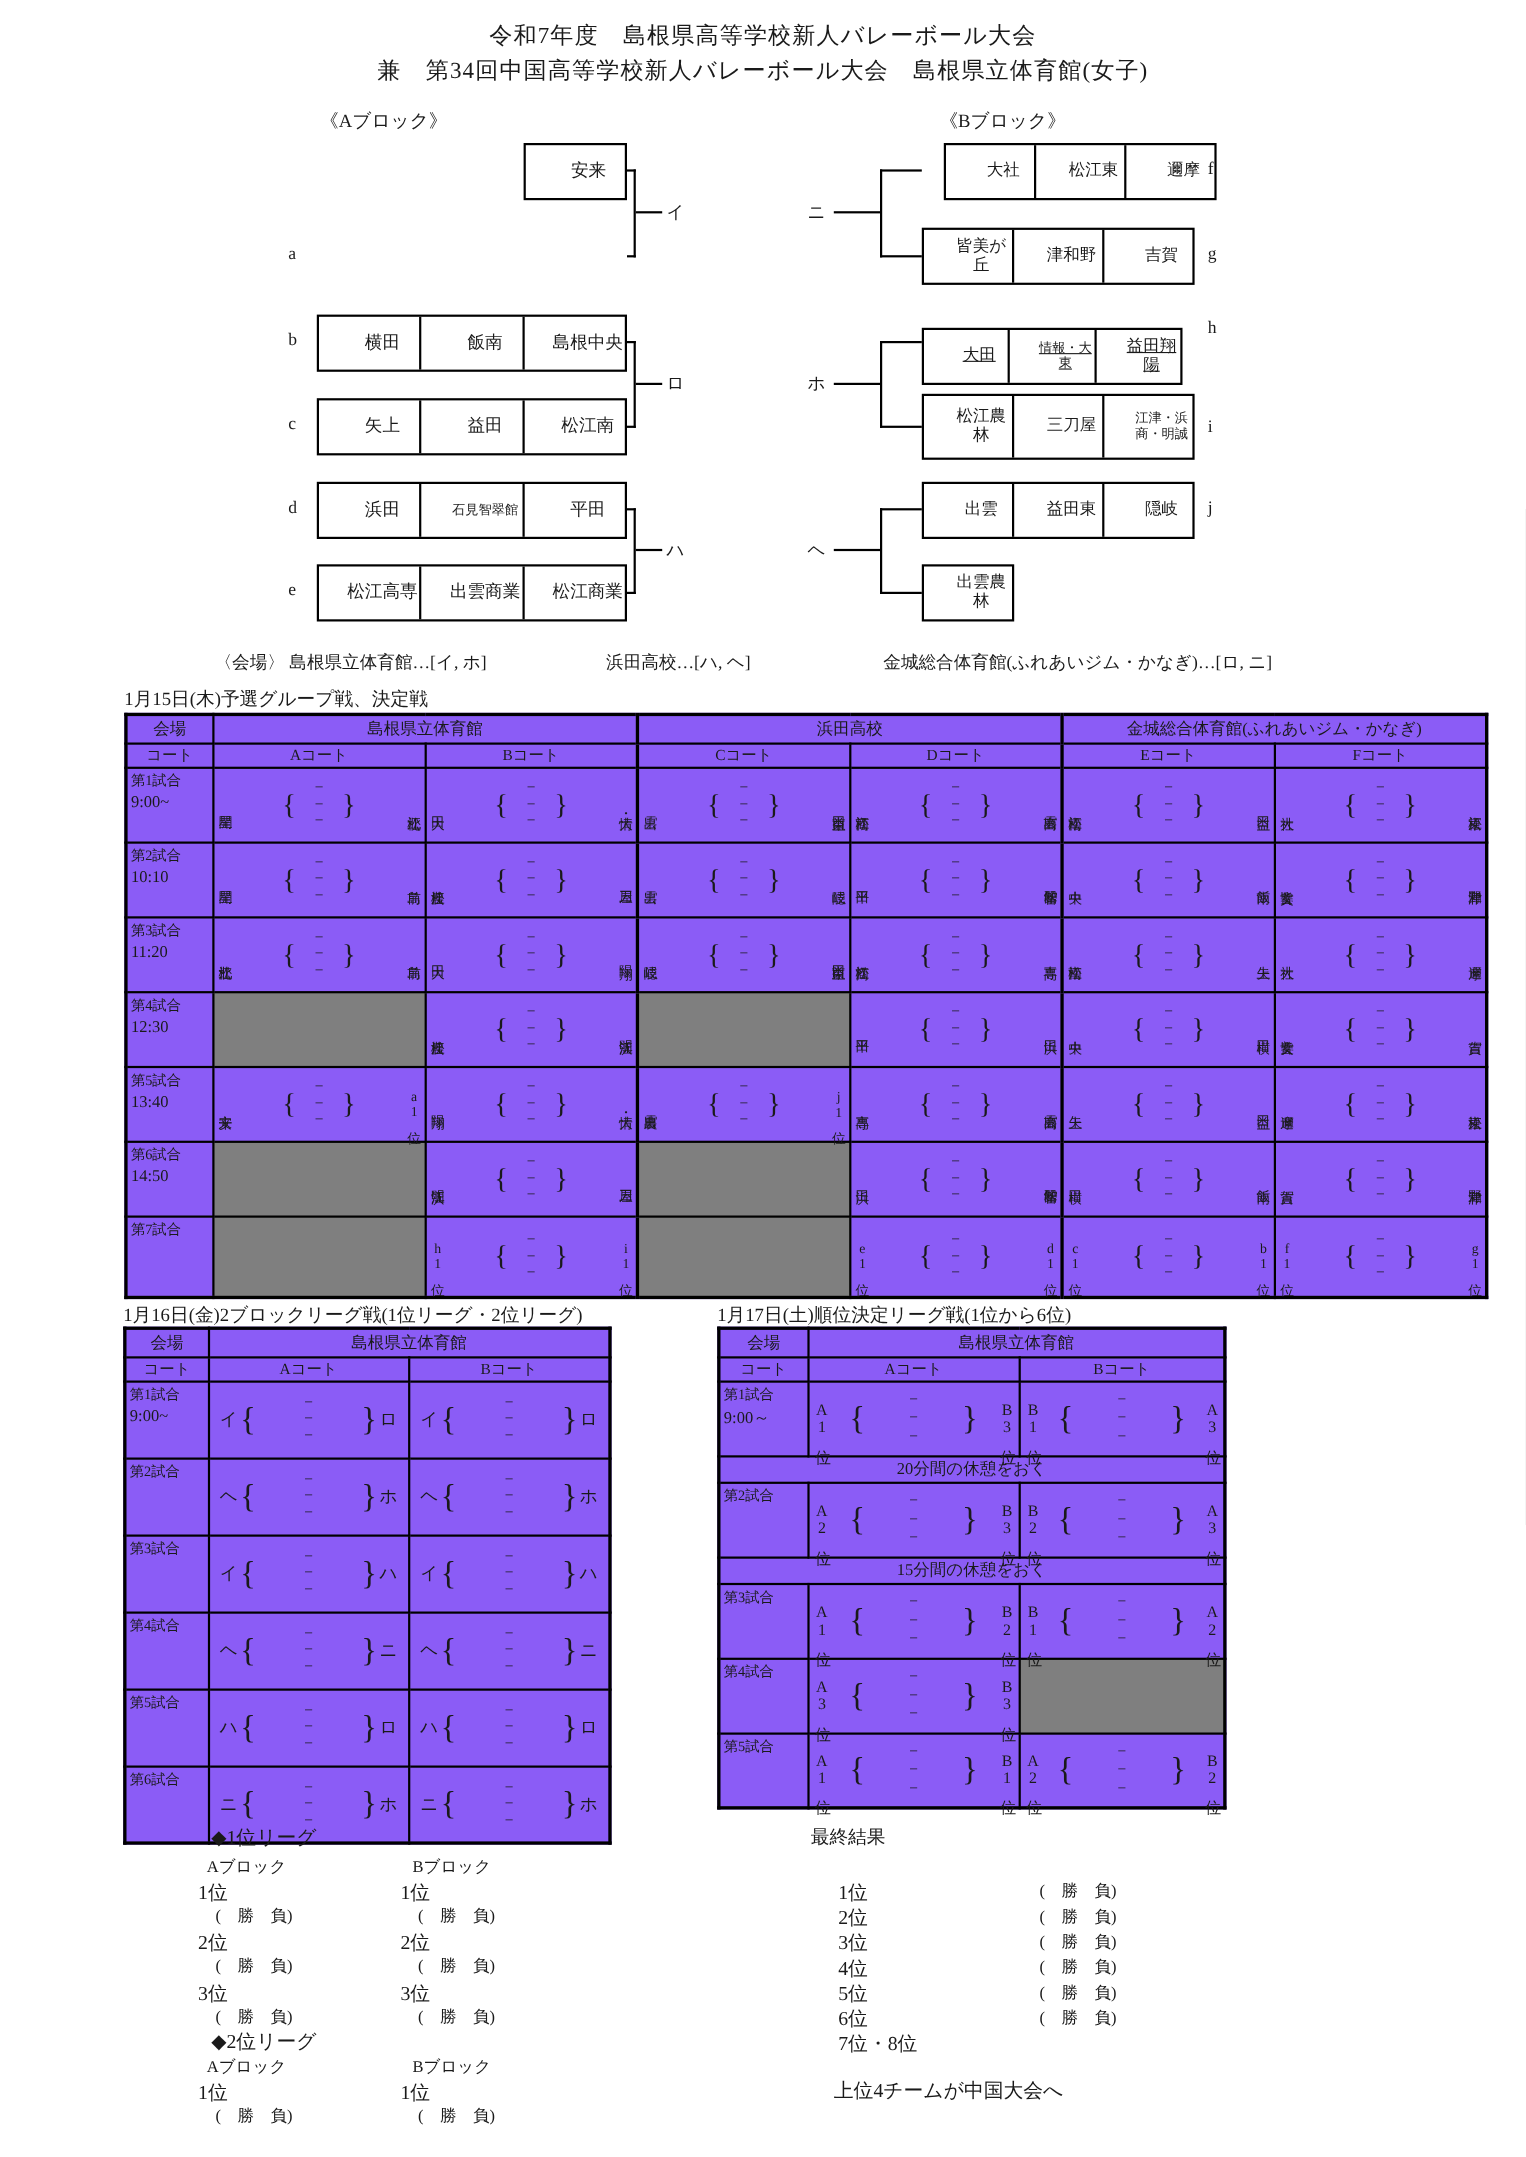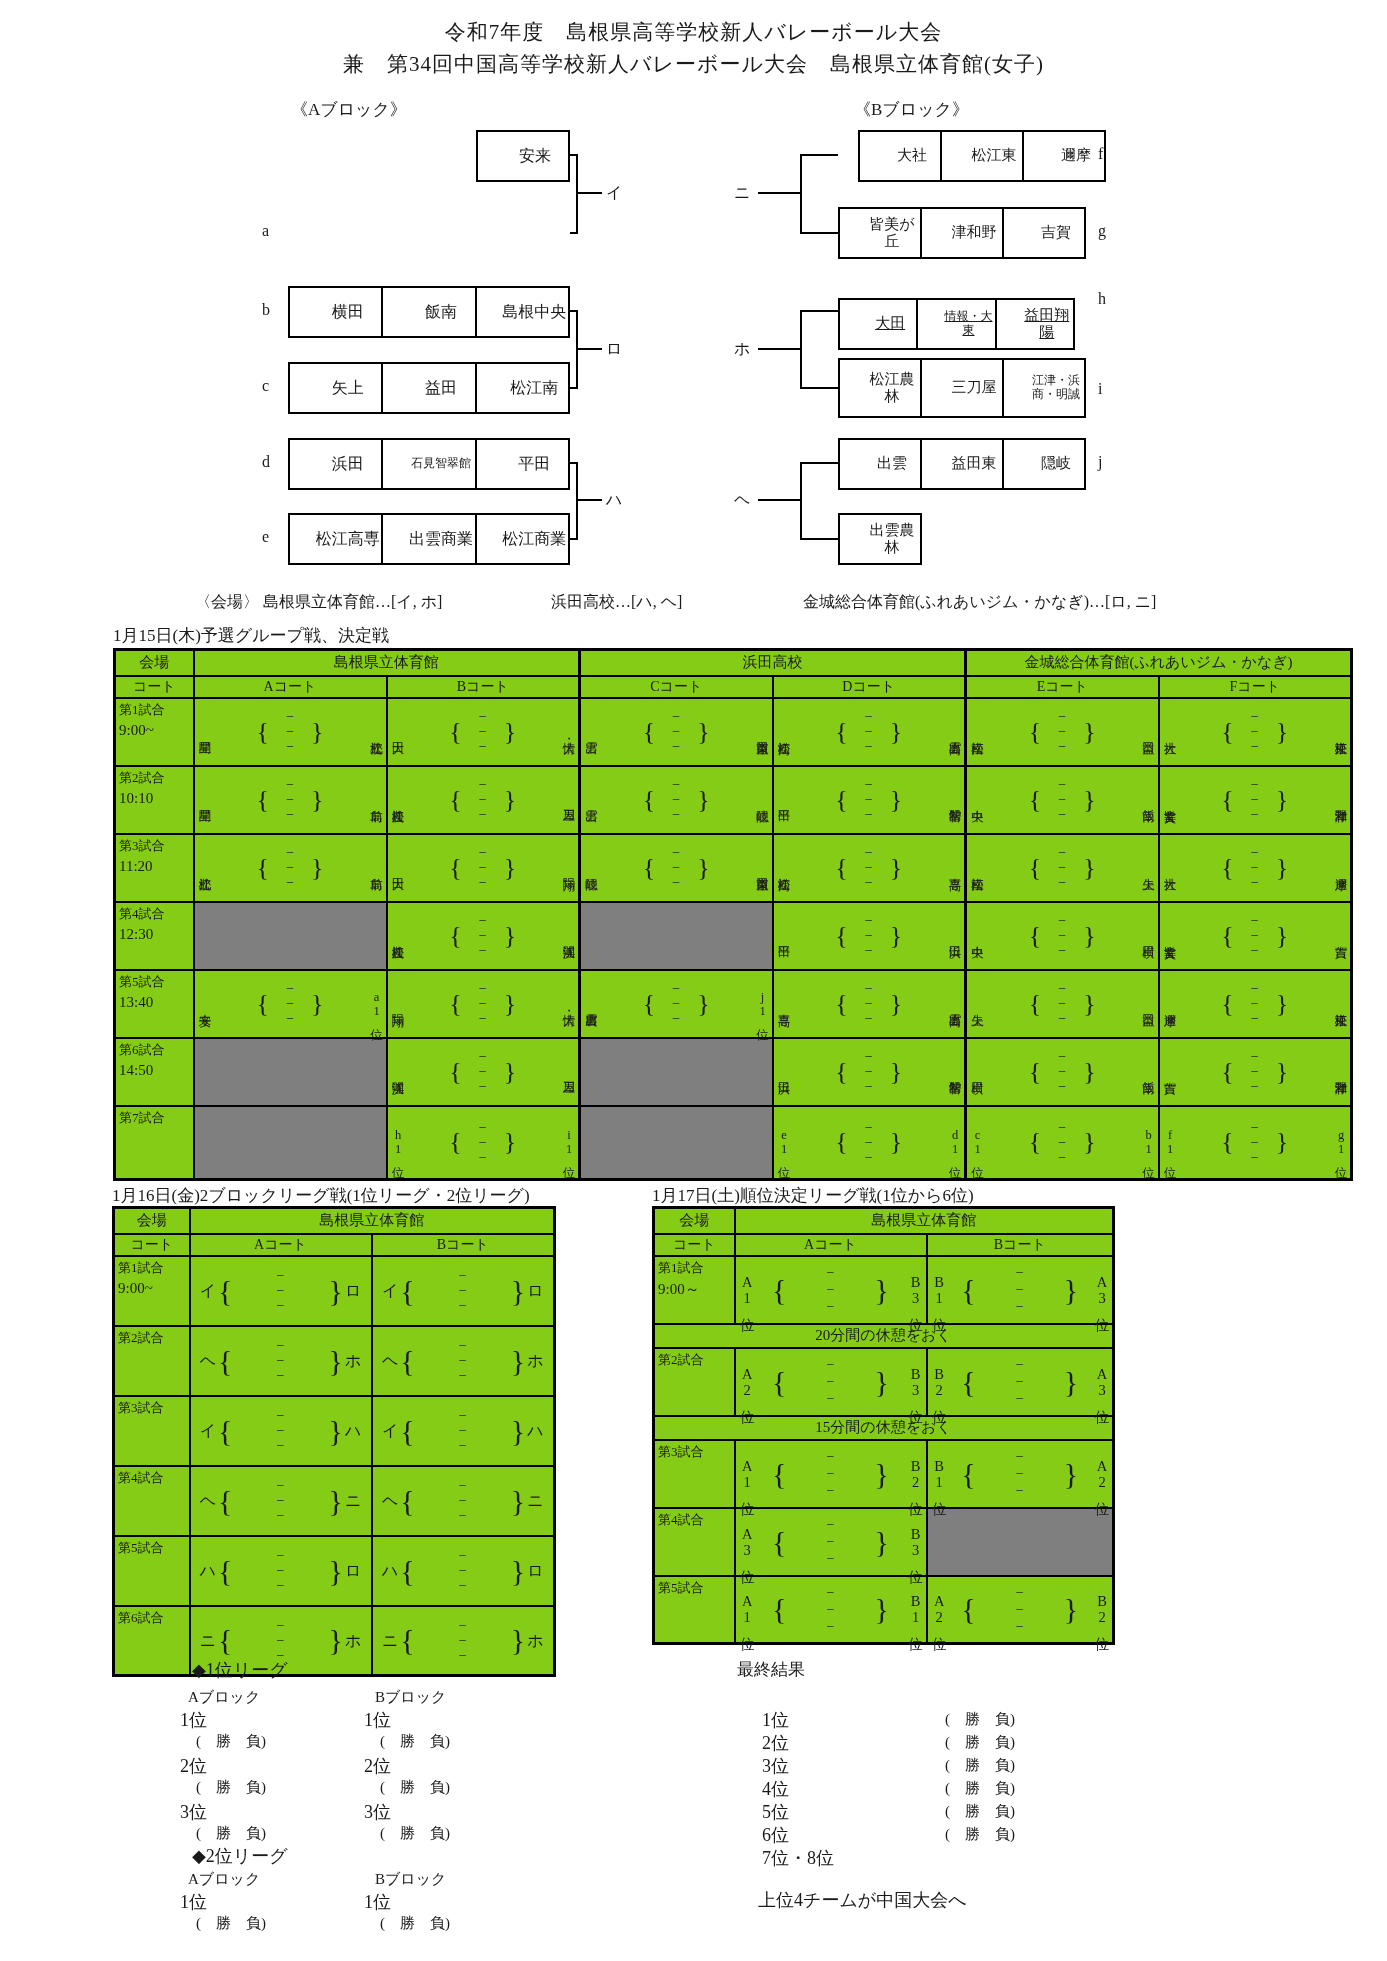--- a/index.html
+++ b/index.html
@@ -11,21 +11,21 @@
   .box .cell{flex:1;display:flex;align-items:center;justify-content:center;font-size:16px;
              border-left:2px solid #000;white-space:pre-line;text-align:center;line-height:1.15;padding-left:24px;}
   .box.bb .cell{font-size:15px;}
   .box .cell:first-child{border-left:none;}
   .box .cell.sm{font-size:12px;}
   .letter{position:absolute;font-size:16px;font-family:"Liberation Serif",serif;}
   .clabel{position:absolute;font-size:16px;}
   .ln{position:absolute;background:#000;}
   .note-line{position:absolute;font-size:16px;}
   .sec-title{position:absolute;font-size:17px;}
-  table.sched{position:absolute;border-collapse:collapse;table-layout:fixed;background:#84cc16;border:3px solid #000;}
+  table.sched{position:absolute;border-collapse:collapse;table-layout:fixed;background:#8b5cf6;border:3px solid #000;}
   table.sched td{border:2px solid #000;padding:0;vertical-align:middle;box-sizing:border-box;}
   td.sep{border-left-width:3px !important;}
   .vhead{font-size:15px;text-align:center;height:26px;}
   .chead{font-size:14px;text-align:center;height:22px;}
   .tcell{font-size:13px;vertical-align:top !important;padding:2px 3px !important;}
   .tl{font-size:13px;}
   .tt{font-size:15px;margin-top:3px;}
   .mcell{height:68px;}
   .mcell.tall{height:74px;}
   .shaded{background:#7f7f7f;}

